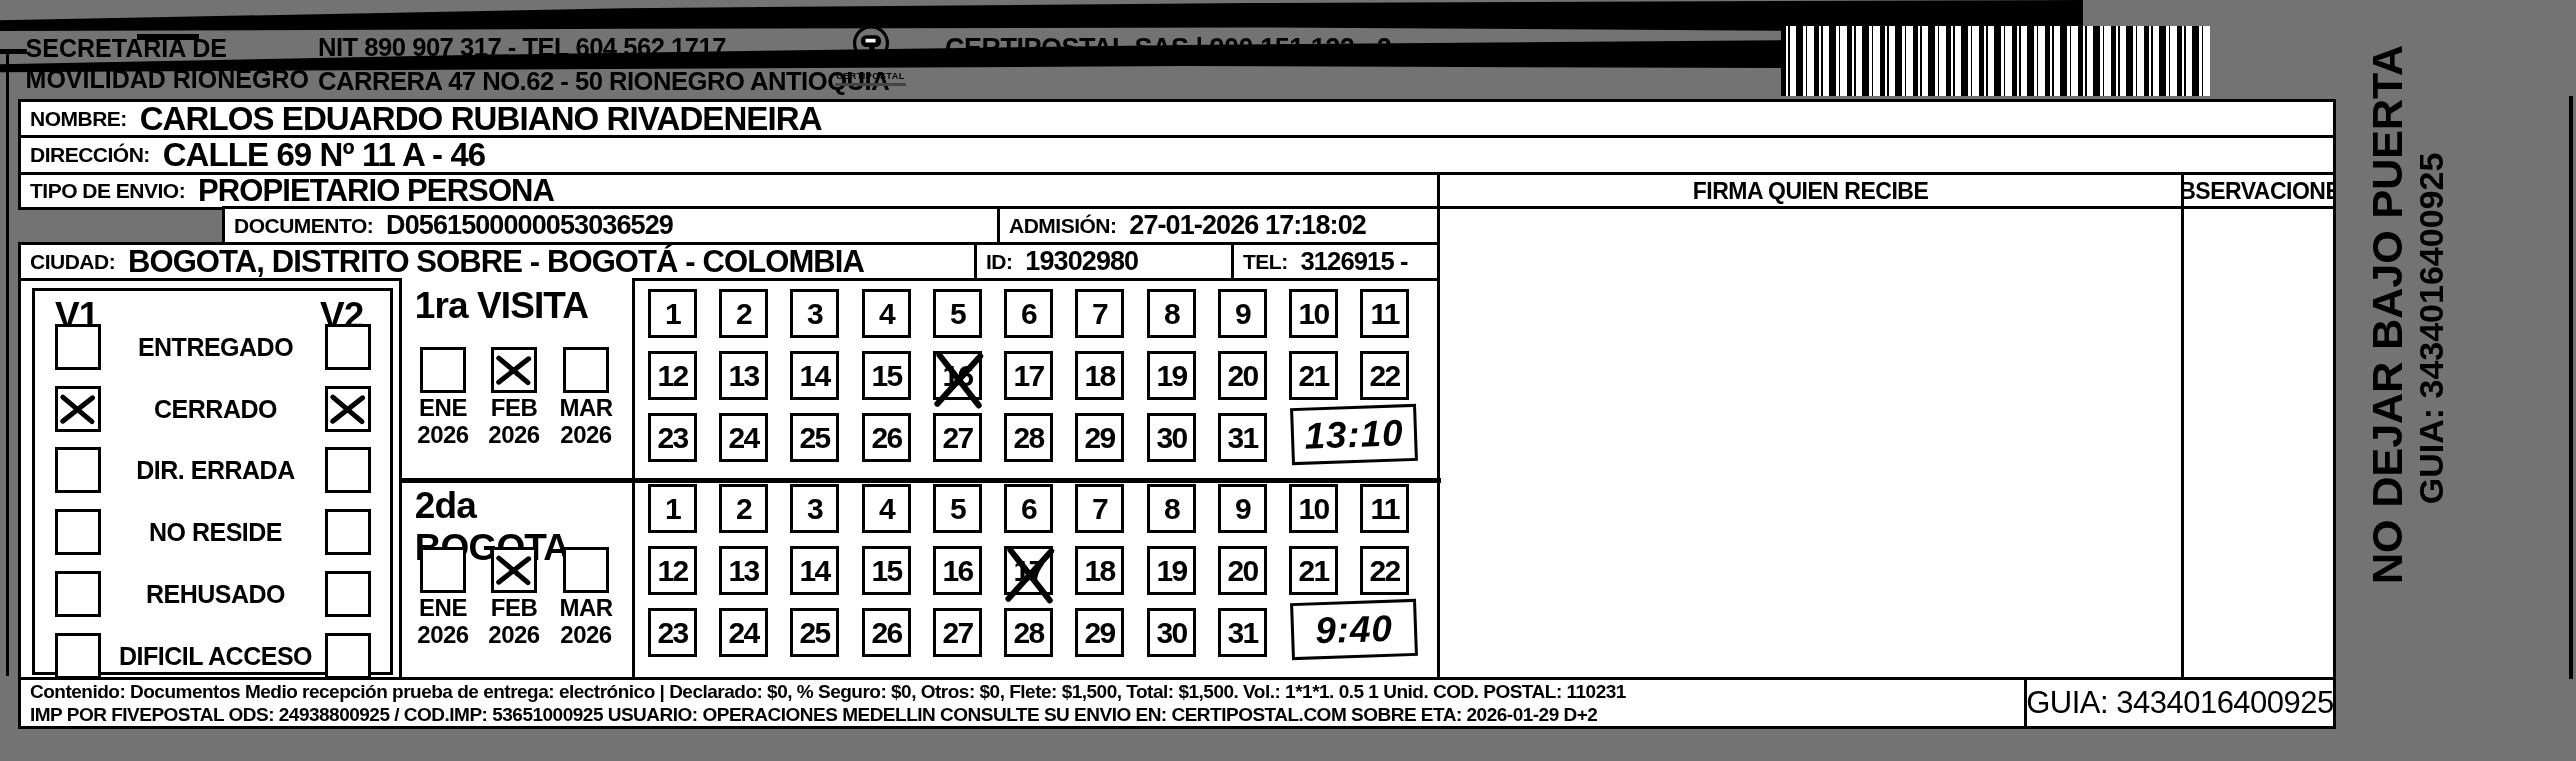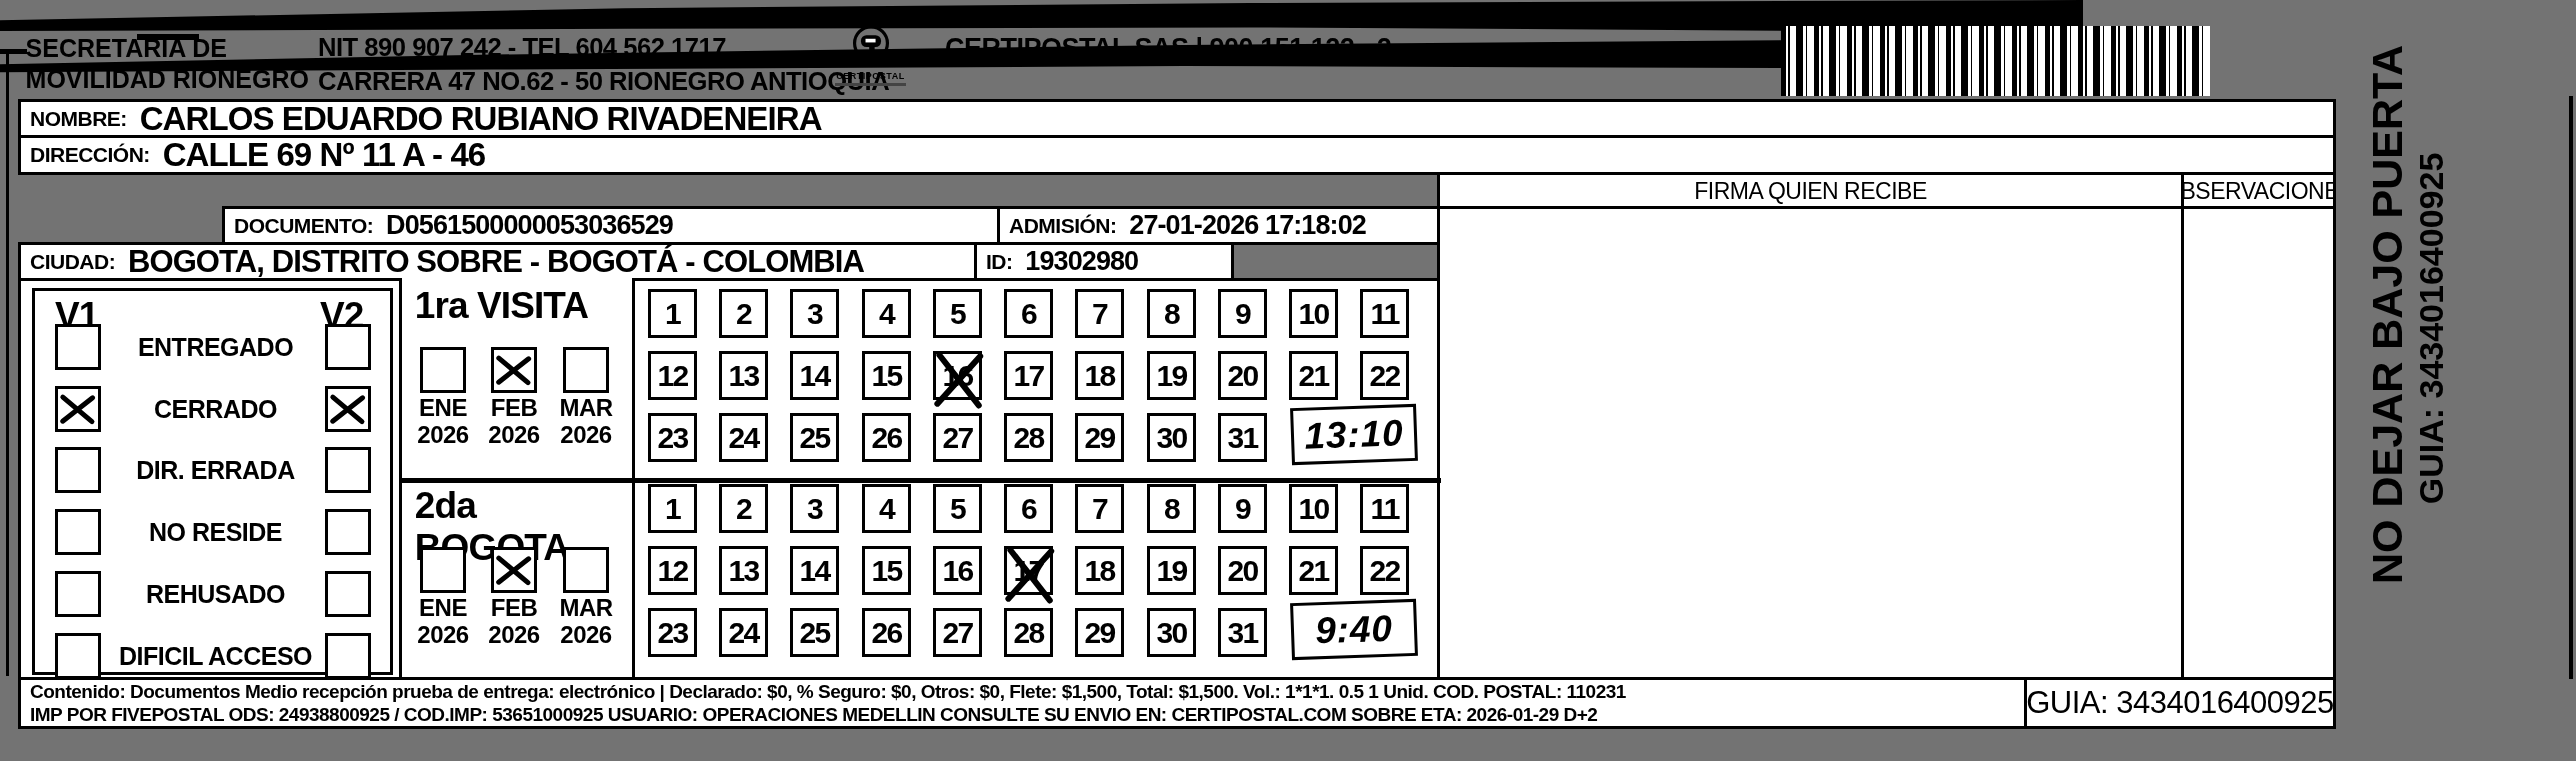--- a/index.html
+++ b/index.html
@@ -22,21 +22,21 @@
   .logo-text{font-size:9px;font-weight:bold;letter-spacing:0.5px;margin-top:-1.8px}
   .logo-sub{height:2.7px;background:#444;width:71px;margin:1.8px auto 0}
   .barcode{left:1781px;top:25.6px;width:429px;height:70px;
     background:repeating-linear-gradient(90deg,#000 0 4.6px,#fff 4.6px 7.3px,#000 7.3px 9px,#fff 9px 14.6px,#000 14.6px 22px,#fff 22px 25px,#000 25px 26.5px,#fff 26.5px 33px)}
   
   .cell{position:absolute;border:3.7px solid #000;box-sizing:border-box;background:#fff;
         display:flex;align-items:center;padding:0 9px;gap:12.8px;white-space:nowrap;overflow:hidden}
   .lbl{font-weight:bold;font-size:21px;letter-spacing:-0.5px;flex:0 0 auto}
   .val{font-weight:bold;letter-spacing:-0.9px}
   .v36{font-size:33px}.v34{font-size:31px}.v30{font-size:27px}.v28{font-size:25.6px}
-  .chead{justify-content:center;font-weight:normal;font-size:23px;letter-spacing:-0.5px;padding:0 18px}
+  .chead{justify-content:center;font-weight:bold;font-size:23px;letter-spacing:-0.5px;padding:0 18px}
   
   .vbox{position:absolute;left:32px;top:288px;width:361px;height:387px;border:3.7px solid #000;box-sizing:border-box;background:#fff}
   .vhead{position:absolute;top:3.7px;font-size:37px;font-weight:bold;letter-spacing:-0.9px}
   .slab{position:absolute;left:71px;width:219px;text-align:center;font-weight:bold;font-size:25px;letter-spacing:-0.5px}
   .cb{position:absolute;width:46px;height:46px;border:3.7px solid #000;box-sizing:border-box;background:#fff}
   .xm{position:absolute;inset:0}
   .xm::before,.xm::after{content:"";position:absolute;left:-4%;top:46%;width:108%;height:4.6px;background:#000;border-radius:2.7px}
   .xm::before{transform:rotate(40deg)}
   .xm::after{transform:rotate(-38deg)}
   .visita{position:absolute;left:399px;width:236px;border-left:3.7px solid #000;border-right:3.7px solid #000;box-sizing:border-box;background:#fff}
@@ -75,21 +75,21 @@
   <div class="artifact" style="left:137px;top:34px;width:62px;height:6.4px"></div>
   <div class="artifact" style="left:0;top:49px;width:27px;height:4.6px"></div>
   <div class="artifact" style="left:5.5px;top:51px;width:3.7px;height:625px"></div>
   <div class="artifact" style="left:2569px;top:96px;width:3.7px;height:583px"></div>
 
   <div class="abs hdr-sender">
     <div>SECRETARIA  DE</div>
     <div>MOVILIDAD RIONEGRO</div>
   </div>
   <div class="abs hdr-nit">
-    <div>NIT 890 907 242 - TEL 604 562 1717</div>
+    <div>NIT 890 907 317 - TEL 604 562 1717</div>
     <div>CARRERA 47 NO.62 - 50 RIONEGRO ANTIOQUIA</div>
   </div>
   <div class="abs logo">
     <svg width="42" height="46" viewBox="0 0 46 50">
       <circle cx="23" cy="21" r="18" fill="none" stroke="#000" stroke-width="3.5"></circle>
       <rect x="12" y="12" width="22" height="13" rx="6" fill="#000"></rect>
       <rect x="17" y="16" width="11" height="4" fill="#fff"></rect>
       <rect x="21" y="25" width="6" height="9" fill="#000"></rect>
     </svg>
     <div class="logo-text">CERTIPOSTAL</div>
@@ -103,39 +103,47 @@
   <div class="cell" style="left:18px;top:99px;width:2318px;height:40px">
     <span class="lbl">NOMBRE:</span>
     <span class="val v36">CARLOS EDUARDO RUBIANO RIVADENEIRA</span>
   </div>
 
   <div class="cell" style="left:18px;top:135px;width:2318px;height:40px">
     <span class="lbl">DIRECCIÓN:</span>
     <span class="val v36">CALLE 69 Nº 11 A - 46</span>
   </div>
 
+  <div class="cell" style="left:18px;top:172px;width:1423px;height:38px">
+    <span class="lbl">TIPO DE ENVIO:</span>
+    <span class="val v34">PROPIETARIO PERSONA</span>
+  </div>
   <div class="cell chead" style="left:1437px;top:172px;width:747px;height:38px">FIRMA QUIEN RECIBE</div>
   <div class="cell chead" style="left:2181px;top:172px;width:155px;height:38px">OBSERVACIONES</div>
 
   <div class="cell" style="left:222px;top:206px;width:783px;height:39px">
     <span class="lbl">DOCUMENTO:</span>
     <span class="val v30">D0561500000053036529</span>
   </div>
   <div class="cell" style="left:997px;top:206px;width:444px;height:39px">
     <span class="lbl">ADMISIÓN:</span>
     <span class="val v30">27-01-2026 17:18:02</span>
   </div>
 
   <div class="cell" style="left:18px;top:242px;width:960px;height:39px">
     <span class="lbl">CIUDAD:</span>
     <span class="val v34">BOGOTA, DISTRITO SOBRE - BOGOTÁ - COLOMBIA</span>
   </div>
   <div class="cell" style="left:974px;top:242px;width:260px;height:39px">
     <span class="lbl">ID:</span>
     <span class="val v30">19302980</span>
+  </div>
+  <div class="cell" style="left:1231px;top:242px;width:210px;height:39px">
+    <span class="lbl">TEL:</span>
+    <span class="val v28">3126915 -</span>
   </div>
 
   <div class="cell" style="left:18px;top:278px;width:1423px;height:403px;padding:0"></div>
   <div class="cell" style="left:1437px;top:206px;width:747px;height:474px"></div>
   <div class="cell" style="left:2181px;top:206px;width:155px;height:474px"></div>
 
   <div class="vbox">
     <span class="vhead" style="left:20px">V1</span>
     <span class="vhead" style="left:285px">V2</span>
     <div id="statusRows">

